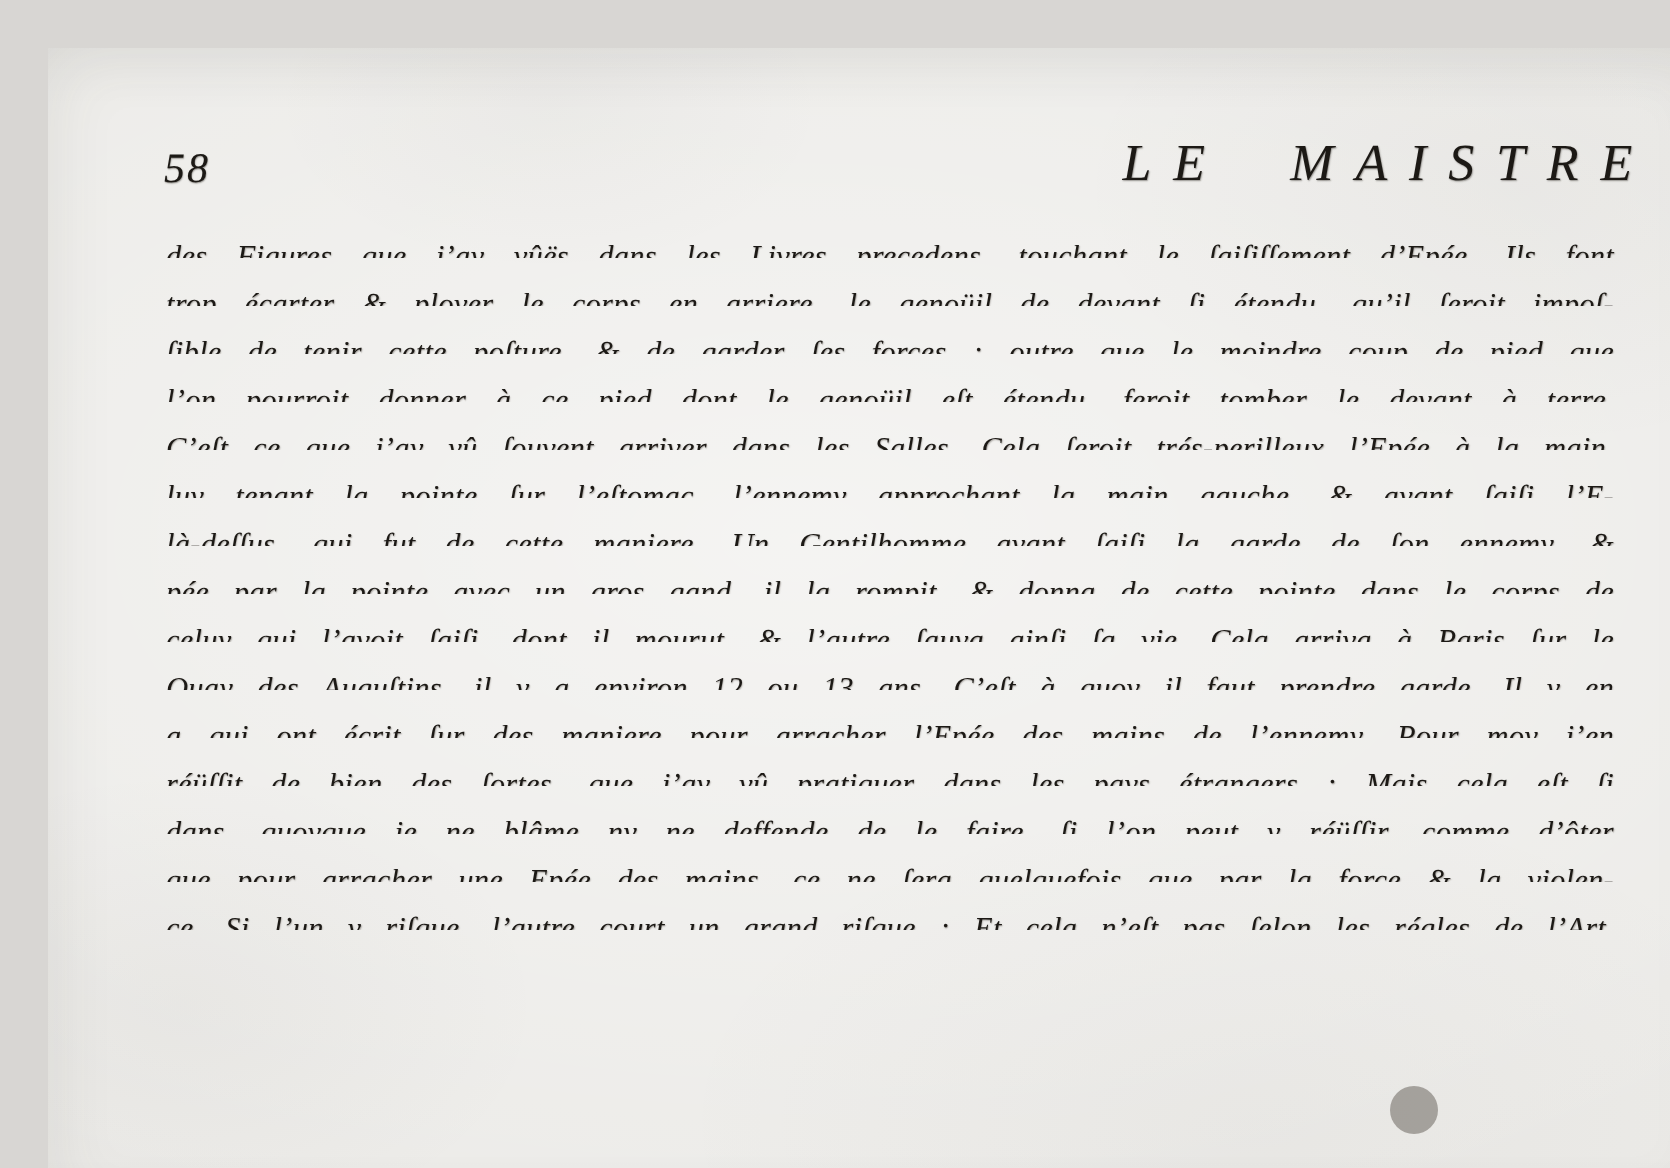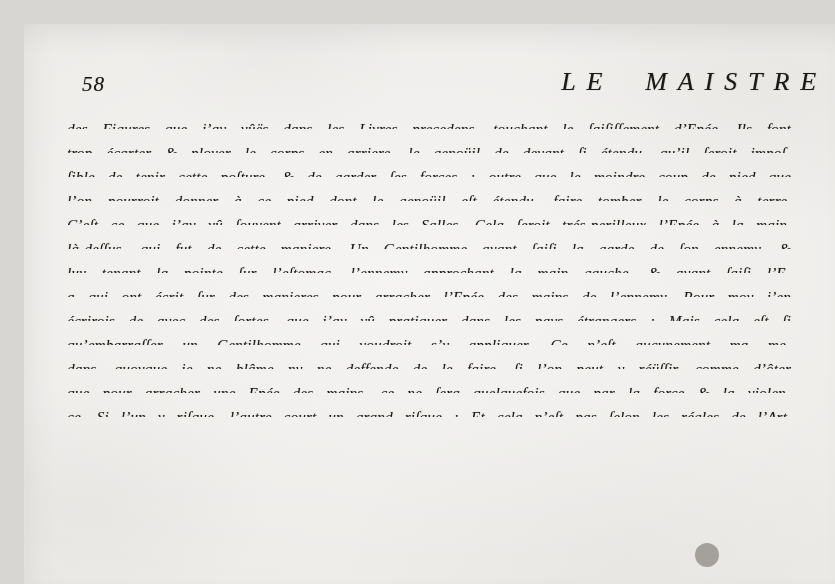--- a/index.html
+++ b/index.html
@@ -39,21 +39,21 @@
     top: 31px;
     text-align: right;
     font-size: 26px;
     letter-spacing: 0.42em;
     word-spacing: 0.55em;
     text-shadow: 0.4px 0.4px 0.8px rgba(40,35,28,0.45);
   }
 
   .body-text {
     position: absolute;
-    left: 19px;
+    left: 35px;
     top: 69px;
     width: 772px;
   }
 
   .body-text .line {
     font-size: 15.2px;
     height: 23.4px;
     line-height: 23.4px;
     overflow: hidden;
     text-align: justify;
@@ -79,27 +79,29 @@
 <div class="page">
 
   <span class="page-number">58</span>
 
   <div class="header-title">LE MAISTRE</div>
 
   <div class="body-text">
       <div class="line">des Figures que j’ay vûës dans les Livres precedens, touchant le ſaiſiſſement d’Epée. Ils font</div>
       <div class="line">trop écarter &amp; ployer le corps en arriere, le genoüil de devant ſi étendu, qu’il ſeroit impoſ-</div>
       <div class="line">ſible de tenir cette poſture, &amp; de garder ſes forces : outre que le moindre coup de pied que</div>
-      <div class="line">l’on pourroit donner à ce pied dont le genoüil eſt étendu, faire tomber le corps à terre.</div>
+      <div class="line">l’on pourroit donner à ce pied dont le genoüil eſt étendu, feroit tomber le devant à terre.</div>
       <div class="line">C’eſt ce que j’ay vû ſouvent arriver dans les Salles. Cela ſeroit trés-perilleux l’Epée à la main.</div>
+      <div class="line">luy tenant la pointe ſur l’eſtomac, l’ennemy approchant la main gauche, &amp; ayant ſaiſi l’E-</div>
       <div class="line">là-deſſus, qui fut de cette maniere. Un Gentilhomme ayant ſaiſi la garde de ſon ennemy, &amp;</div>
-      <div class="line">luy tenant la pointe ſur l’eſtomac, l’ennemy approchant la main gauche, &amp; ayant ſaiſi l’E-</div>
-      <div class="line">a qui ont écrit ſur des manieres pour arracher l’Epée des mains de l’ennemy. Pour moy j’en</div>
-      <div class="line">écrirois de avec des ſortes, que j’ay vû pratiquer dans les pays étrangers : Mais cela eſt ſi</div>
-      <div class="line">qu’embarraſſer un Gentilhomme qui voudroit s’y appliquer. Ce n’eſt aucunement ma me-</div>
+      <div class="line">pée par la pointe avec un gros gand, il la rompit, &amp; donna de cette pointe dans le corps de</div>
+      <div class="line">celuy qui l’avoit ſaiſi, dont il mourut, &amp; l’autre ſauva ainſi ſa vie. Cela arriva à Paris ſur le</div>
+      <div class="line">Quay des Auguſtins, il y a environ 12 ou 13 ans. C’eſt à quoy il faut prendre garde. Il y en</div>
+      <div class="line">a qui ont écrit ſur des maniere pour arracher l’Epée des mains de l’ennemy. Pour moy j’en</div>
+      <div class="line">réüſſit de bien des ſortes, que j’ay vû pratiquer dans les pays étrangers : Mais cela eſt ſi</div>
       <div class="line">dans, quoyque je ne blâme ny ne deffende de le faire, ſi l’on peut y réüſſir, comme d’ôter</div>
       <div class="line">que pour arracher une Epée des mains, ce ne ſera quelquefois que par la force &amp; la violen-</div>
       <div class="line">ce. Si l’un y riſque, l’autre court un grand riſque : Et cela n’eſt pas ſelon les régles de l’Art.</div>
     </div>
 
   <div class="speck s1"></div>
   <div class="speck s2"></div>
   <div class="speck s3"></div>
   <div class="speck s4"></div>
 

